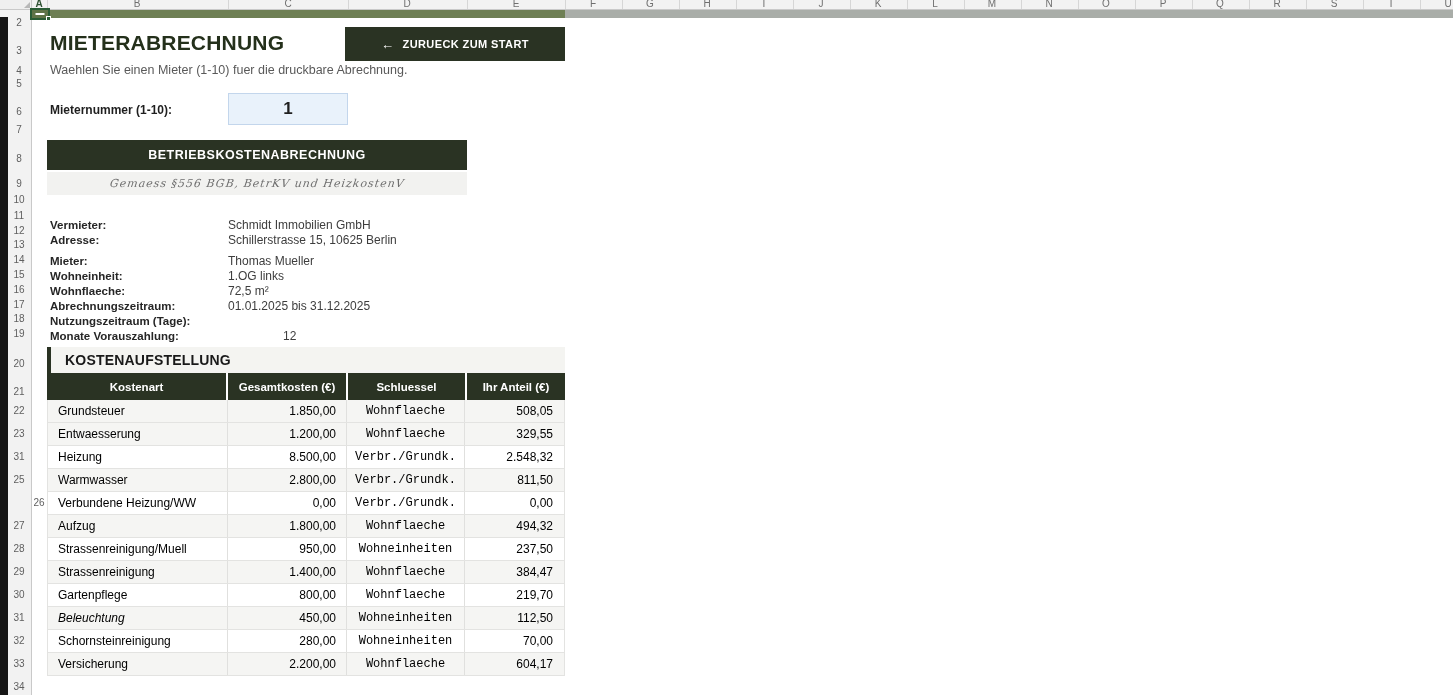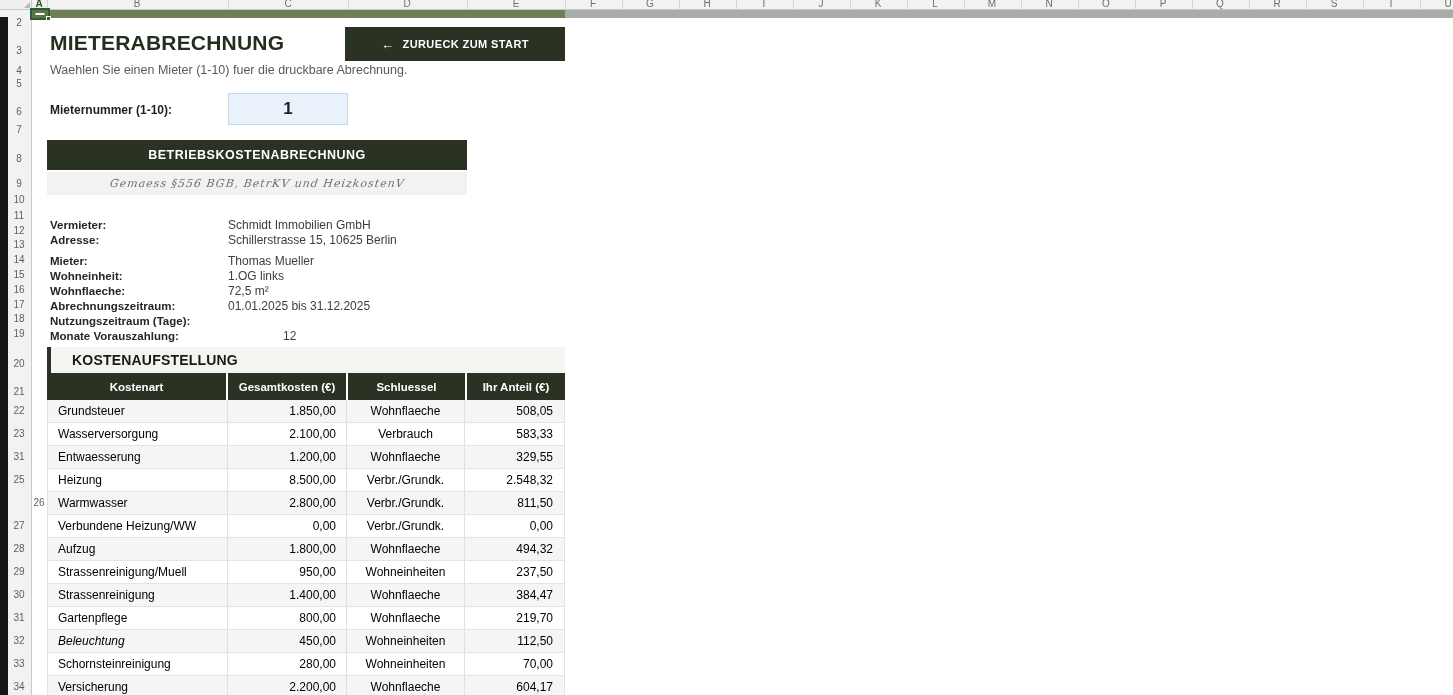--- a/index.html
+++ b/index.html
@@ -61,35 +61,35 @@
             display:flex; align-items:center; justify-content:center; }
   .legal span { transform:skewX(-8deg); }
 
   .info-label { position:absolute; left:50px; font-size:11.5px; font-weight:bold; color:#262626; line-height:14px; }
   .info-value { position:absolute; left:228px; font-size:12px; color:#3d3d3d; line-height:14px; }
   .info-value.centered { left:283px; }
 
   .section-strip { position:absolute; left:47px; top:347px; width:518px; height:26px;
                    background:#f4f4f1; border-left:4px solid #2a3323;
                    display:flex; align-items:center; }
-  .section-strip span { font-size:14px; font-weight:bold; color:#191919; padding-left:21px; letter-spacing:0.2px; }
+  .section-strip span { font-size:14px; font-weight:bold; color:#191919; padding-left:14px; letter-spacing:0.2px; }
 
   .cost-table { position:absolute; left:47px; top:373px; width:518px; }
   .cost-head { display:flex; height:27px; }
   .cost-head .hcell { background:#2a3323; color:#ffffff; font-size:11.5px; font-weight:bold;
                       display:flex; align-items:center; justify-content:center; height:27px; }
   .cost-head .hcell:not(:last-child) { border-right:2px solid #ffffff; }
   .cost-body { border-left:1px solid #e3e3e1; border-right:1px solid #e3e3e1; }
   .cost-row { display:flex; height:23px; border-bottom:1px solid #e3e3e1; background:#ffffff; }
   .cost-row.band { background:#f5f5f3; }
   .cost-row .cell { font-size:12px; color:#000000; display:flex; align-items:center; height:100%; }
   .cost-row .cell:not(:last-child) { border-right:1px solid #e0e0de; }
   .cell.a-left  { justify-content:flex-start; padding-left:10px; }
   .cell.a-right { justify-content:flex-end; padding-right:10px; }
-  .cell.a-center{ justify-content:center; }
+  .cell.a-center{ justify-content:center;font-family:Liberation Mono, monospace; }
 </style>
 </head>
 <body>
 
 <div class="sheet">
 
   <div class="col-headers" id="col-headers">
       <div class="col-gridline" style="left: 47px;"></div>
       <div class="col-gridline" style="left: 228px;"></div>
       <div class="col-gridline" style="left: 348px;"></div>
@@ -226,26 +226,20 @@
         <div class="hcell" style="width: 119px;">Schluessel</div>
         <div class="hcell" style="width: 98px;">Ihr Anteil (€)</div>
       </div>
     <div class="cost-body" id="cost-body">
         <div class="cost-row band">
           <div class="cell a-left" style="width: 180px;">Grundsteuer</div>
           <div class="cell a-right" style="width: 119px;">1.850,00</div>
           <div class="cell a-center" style="width: 118px;">Wohnflaeche</div>
           <div class="cell a-right" style="width: 98px;">508,05</div>
         </div>
-        <div class="cost-row">
-          <div class="cell a-left" style="width: 180px;">Wasserversorgung</div>
-          <div class="cell a-right" style="width: 119px;">2.100,00</div>
-          <div class="cell a-center" style="width: 118px;">Verbrauch</div>
-          <div class="cell a-right" style="width: 98px;">583,33</div>
-        </div>
         <div class="cost-row band">
           <div class="cell a-left" style="width: 180px;">Entwaesserung</div>
           <div class="cell a-right" style="width: 119px;">1.200,00</div>
           <div class="cell a-center" style="width: 118px;">Wohnflaeche</div>
           <div class="cell a-right" style="width: 98px;">329,55</div>
         </div>
         <div class="cost-row">
           <div class="cell a-left" style="width: 180px;">Heizung</div>
           <div class="cell a-right" style="width: 119px;">8.500,00</div>
           <div class="cell a-center" style="width: 118px;">Verbr./Grundk.</div>

